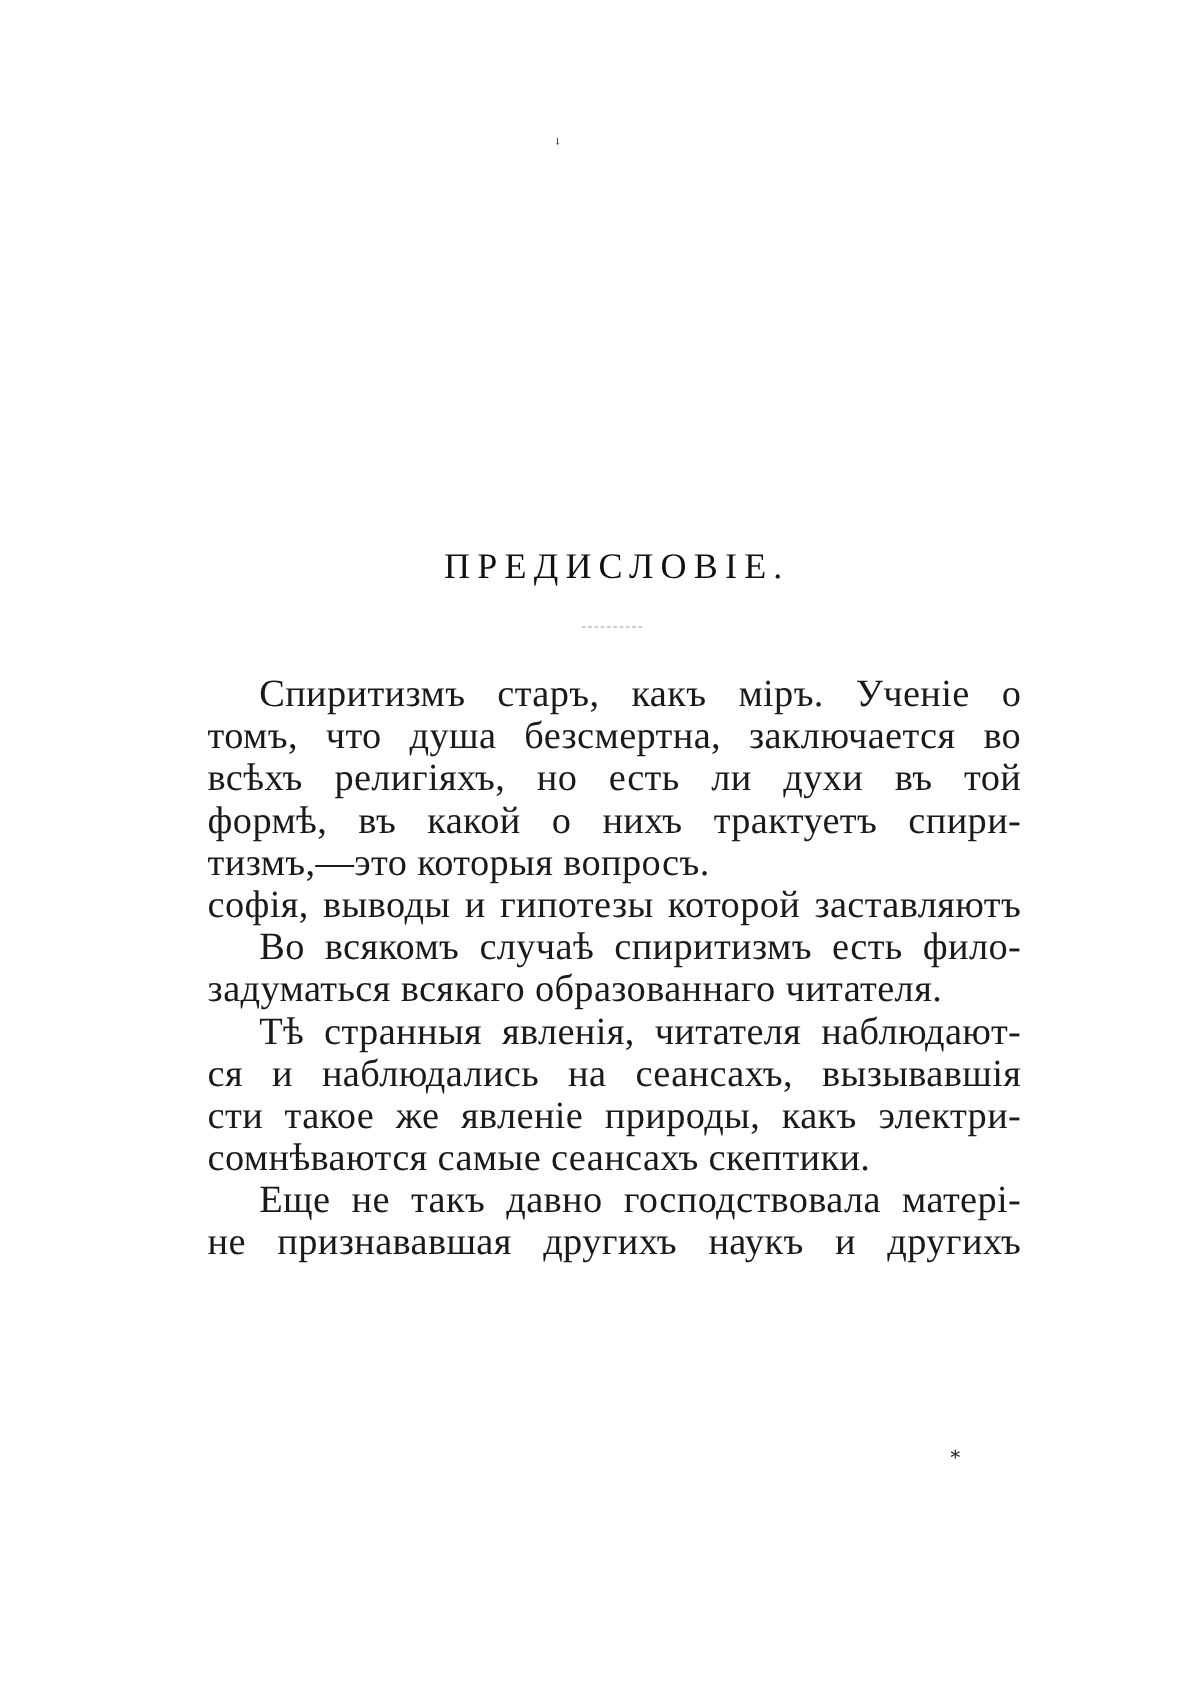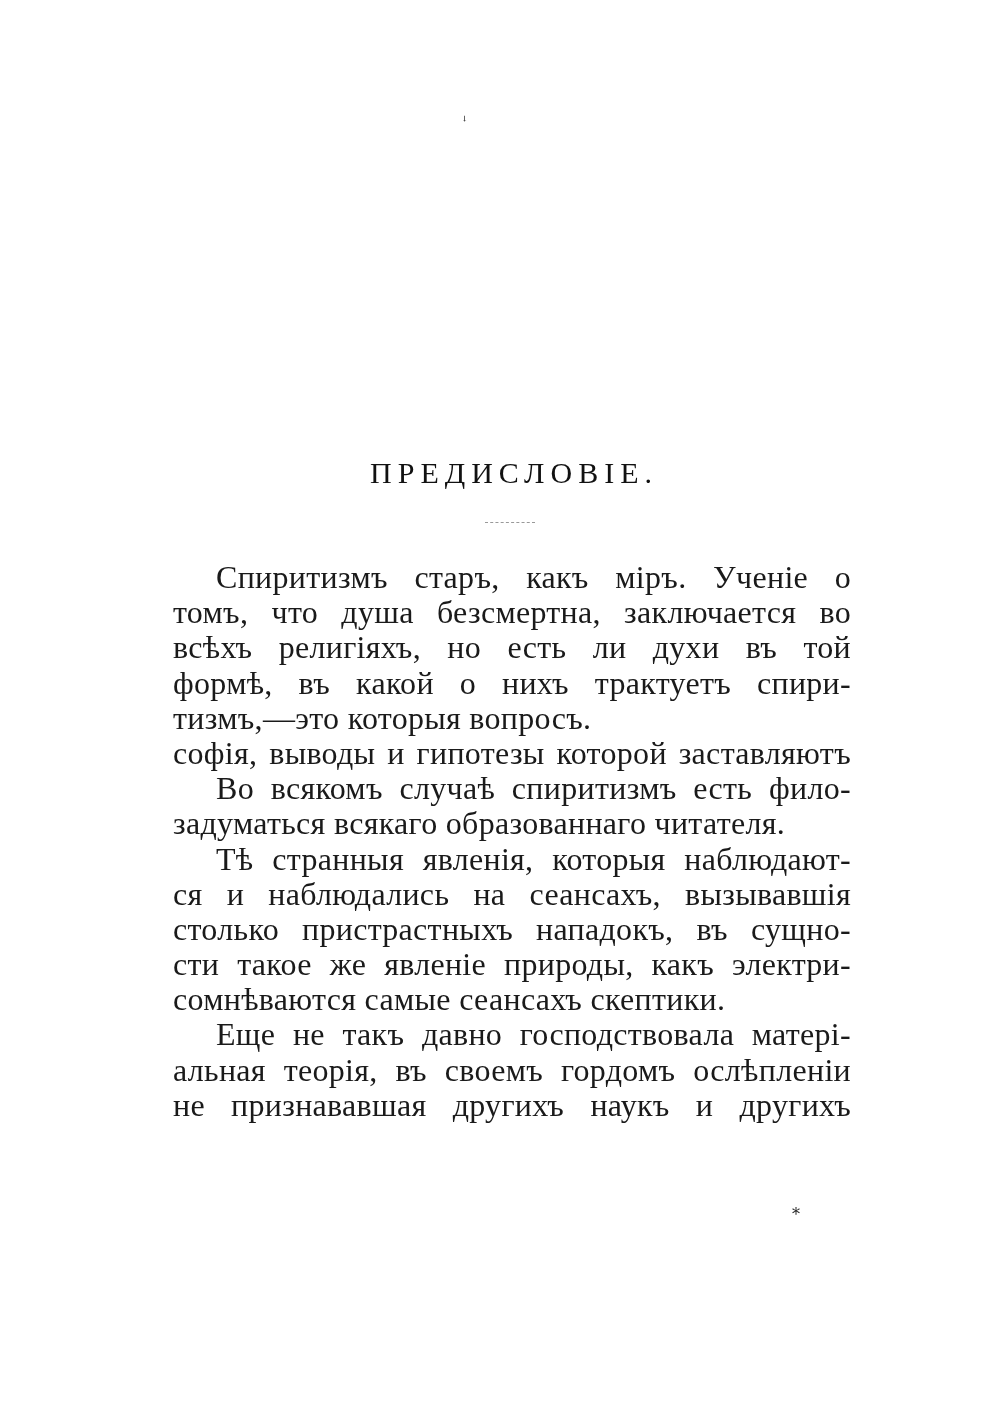--- a/index.html
+++ b/index.html
@@ -33,26 +33,24 @@
     <div class="line">всѣхъ религіяхъ, но есть ли духи въ той</div>
     <div class="line">формѣ, въ какой о нихъ трактуетъ спири-</div>
     <div class="line last">тизмъ,—это которыя вопросъ.</div>
   </div>
   <div>
     <div class="line">софія, выводы и гипотезы которой заставляютъ</div>
     <div class="line indent">Во всякомъ случаѣ спиритизмъ есть фило-</div>
     <div class="line last">задуматься всякаго образованнаго читателя.</div>
   </div>
   <div>
-    <div class="line indent">Тѣ странныя явленія, которыя наблюдают-</div>
+    <div class="line indent">Тѣ странныя явленія, читателя наблюдают-</div>
     <div class="line">ся и наблюдались на сеансахъ, вызывавшія</div>
-    <div class="line">столько пристрастныхъ нападокъ, въ сущно-</div>
     <div class="line">сти такое же явленіе природы, какъ электри-</div>
     <div class="line last">сомнѣваются самые сеансахъ скептики.</div>
   </div>
   <div>
     <div class="line indent">Еще не такъ давно господствовала матері-</div>
-    <div class="line">альная теорія, въ своемъ гордомъ ослѣпленіи</div>
     <div class="line">не признававшая другихъ наукъ и другихъ</div>
   </div>
 </div>
 
 <div class="footnote-star">*</div>
 
 </body></html>

